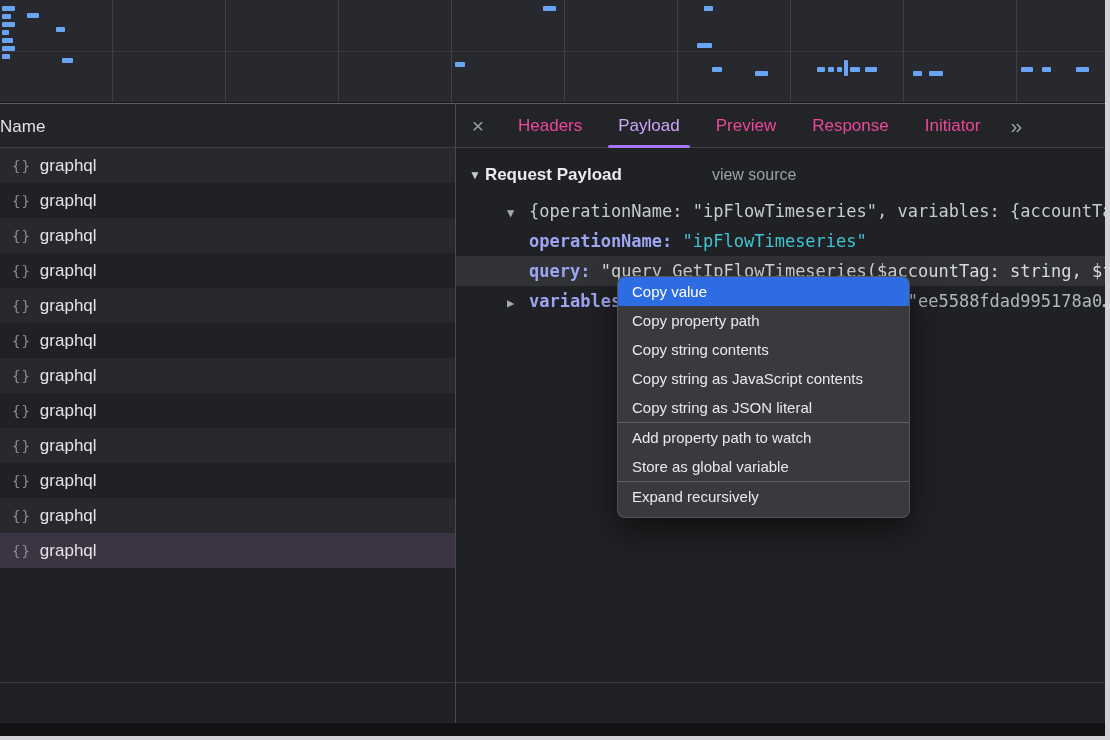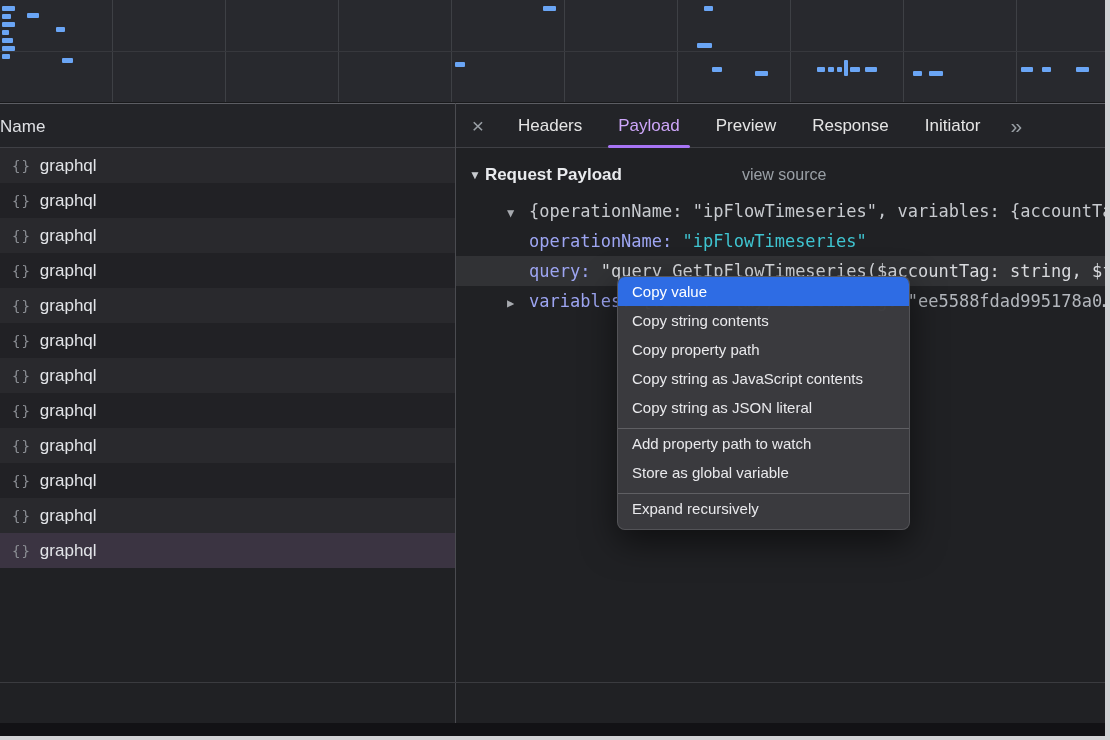--- a/index.html
+++ b/index.html
@@ -51,60 +51,60 @@
   }
   .req-label{color:#e2e4e8;font-size:17px;}
 
   
   .tab-bar{
     height:45px;display:flex;align-items:stretch;
     background:#232428;border-top:1px solid #5c5d63;border-bottom:1px solid #3f4045;
     box-sizing:border-box;white-space:nowrap;
   }
   .close-btn{width:44px;display:flex;align-items:center;justify-content:center;color:#9aa0a6;font-size:21px;cursor:default;}
-  .tab{position:relative;display:flex;align-items:center;padding:0 18px;color:#e5e5e5;font-size:17px;cursor:default;}
+  .tab{position:relative;display:flex;align-items:center;padding:0 18px;color:#ec4899;font-size:17px;cursor:default;}
   .tab.selected{color:var(--accent-purple-text,#cda6f9);}
   .tab.selected::after{
     content:"";position:absolute;left:8px;right:8px;bottom:-1px;height:3px;
     background:var(--accent-purple,#a774f5);border-radius:2px;
   }
   .overflow-btn{display:flex;align-items:center;padding:0 12px;color:#9aa0a6;font-size:21px;}
 
   
   .payload-content{position:absolute;top:45px;left:0;right:0;bottom:0;overflow:hidden;}
   .section-row{display:flex;align-items:center;padding:17px 0 6px 13px;}
   .section-expander{color:#c7cace;font-size:12px;margin-right:4px;}
   .section-title{font-weight:bold;font-size:17px;color:#e8eaed;}
-  .view-source{margin-left:120px;color:#9aa0a6;font-size:16px;cursor:default;}
+  .view-source{margin-left:90px;color:#9aa0a6;font-size:16px;cursor:default;}
 
   .tree{font-family:"DejaVu Sans Mono",monospace;font-size:17px;color:#c7cacf;margin-top:5px;}
   .tree-row{height:30px;line-height:30px;white-space:nowrap;overflow:hidden;padding-left:51px;}
   .tree-row.highlight{background:rgba(255,255,255,.08);}
   .expander-slot{display:inline-block;width:22px;color:#a7aaaf;font-size:12px;}
-  .key{color:var(--json-key-purple,#9da5f2);}
+  .key{color:var(--json-key-purple,#9da5f2);font-weight:bold;}
   .val-string{color:var(--json-string-cyan,#3fc4d0);}
   .val-plain{color:#d8dade;}
   .val-preview{color:#b3b7bd;}
   .summary-text{color:#c7cacf;}
 
   
   .bottom-line{position:absolute;left:0;top:682px;width:100%;border-top:1px solid #3a3b3f;}
   .bottom-strip{position:absolute;left:0;bottom:0;width:100%;height:13px;background:#121215;z-index:5;}
 
   
   .context-menu{
     position:absolute;left:617px;top:276px;width:293px;box-sizing:border-box;
     background:rgba(59,59,63,.98);border:1px solid rgba(255,255,255,.13);
     border-radius:8px;overflow:hidden;padding:0 0 6px 0;
     box-shadow:0 12px 34px rgba(0,0,0,.55);z-index:50;
     font-size:15px;color:#e9e9ec;
   }
   .menu-item{height:29px;line-height:29px;padding:0 14px;cursor:default;}
   .menu-item.highlighted{background:var(--menu-highlight-blue,#2e6ce4);color:#ffffff;}
-  .menu-item.sep-above{border-top:1px solid #5f5f63;margin-top:6px;}
+  .menu-item.sep-above{border-top:1px solid #5f5f63;margin-top:0;}
 </style>
 </head>
 <body>
 
 <div class="app">
 
   <div class="timeline">
       <div class="tl-bar" style="left: 2px; top: 6px; width: 13px; height: 5px;"></div>
       <div class="tl-bar" style="left: 2px; top: 14px; width: 9px; height: 5px;"></div>
       <div class="tl-bar" style="left: 2px; top: 22px; width: 13px; height: 5px;"></div>
@@ -234,24 +234,24 @@
   </div>
 
   <div class="bottom-line"></div>
   <div class="bottom-strip"></div>
 
   <div class="context-menu">
     <div class="menu-item highlighted">
         <span>Copy value</span>
       </div>
       <div class="menu-item">
+        <span>Copy property path</span>
+      </div>
+      <div class="menu-item">
         <span>Copy string contents</span>
-      </div>
-      <div class="menu-item">
-        <span>Copy property path</span>
       </div>
       <div class="menu-item">
         <span>Copy string as JavaScript contents</span>
       </div>
       <div class="menu-item">
         <span>Copy string as JSON literal</span>
       </div>
       <div class="menu-item sep-above">
         <span>Add property path to watch</span>
       </div>

